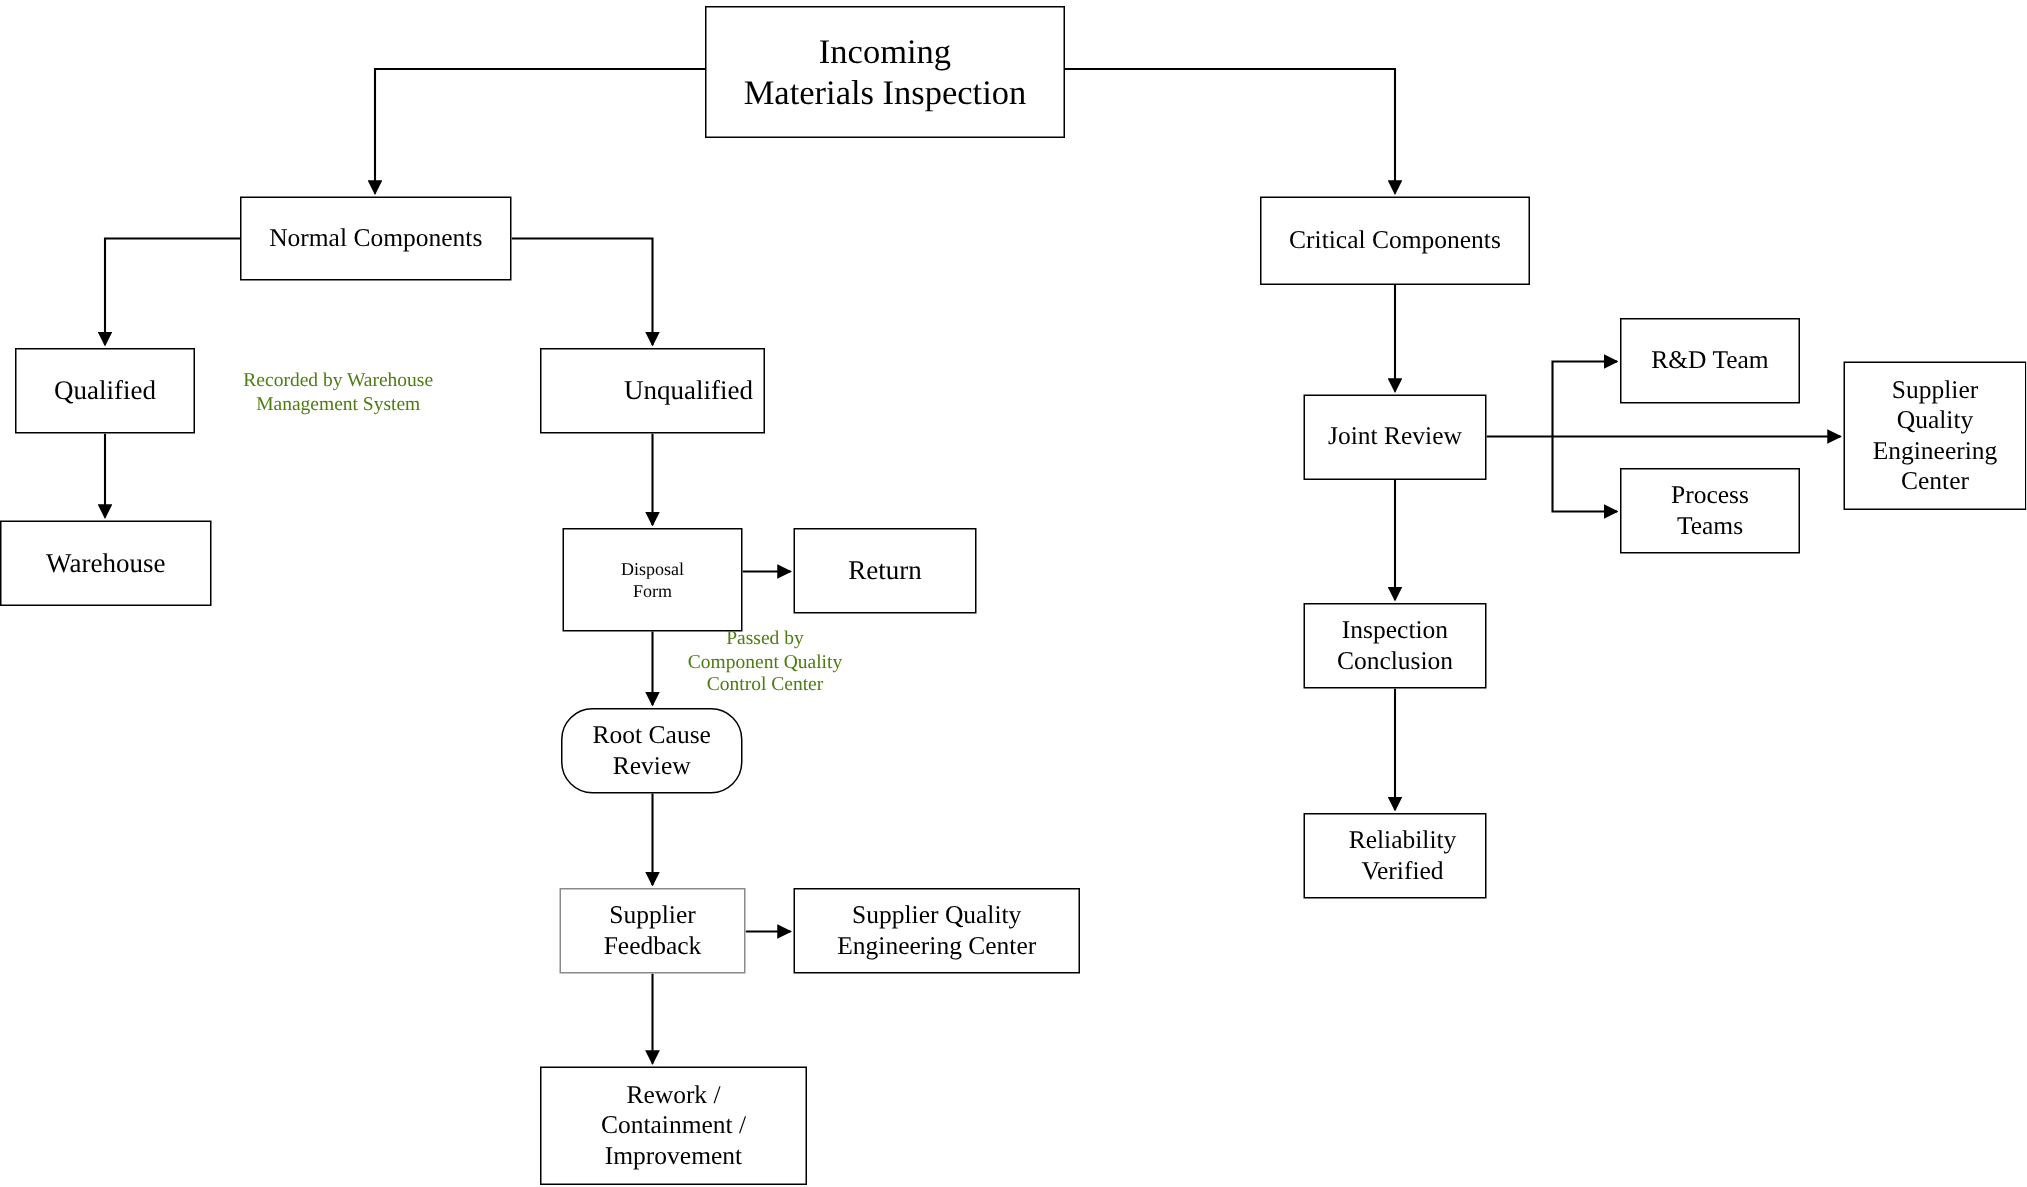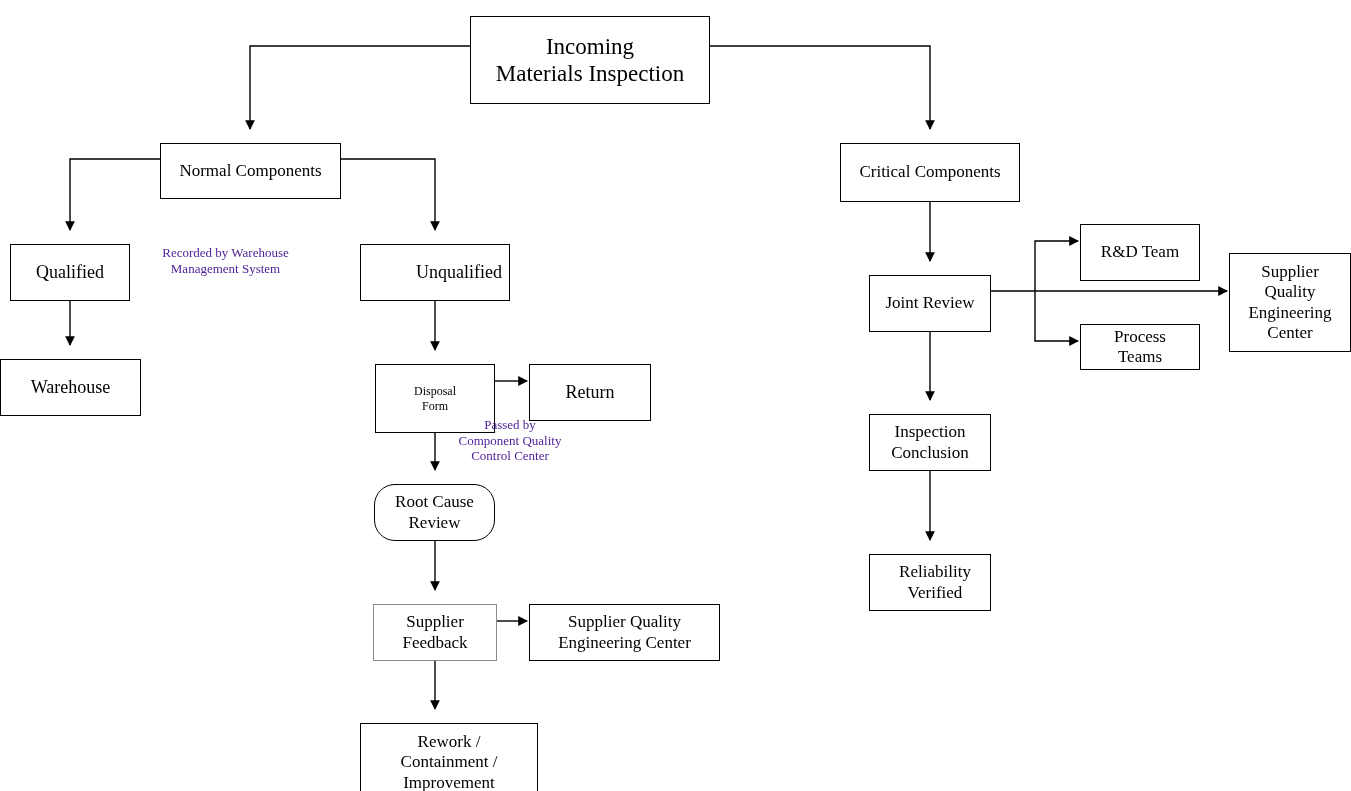--- a/index.html
+++ b/index.html
@@ -29,34 +29,33 @@
     box-sizing: border-box;
     background: #ffffff;
     border: 1px solid #000000;
     display: flex;
     align-items: center;
     justify-content: center;
     text-align: center;
     line-height: 1.18;
     color: #000000;
     z-index: 2;
-    margin-top: 12px;
   }
   .node .label {
     display: block;
     padding: 0 6px;
     white-space: pre-line;
   }
   .node.gray-border {
     border-color: #8a8a8a;
   }
   .edge-label {
     position: absolute;
     text-align: center;
-    color: #4c1d95;
+    color: #4d7c0f;
     line-height: 1.2;
     white-space: pre-line;
     z-index: 3;
     background: transparent;
   }
 </style>
 </head>
 <body>
 
 <div id="canvas" style="background: rgb(255, 255, 255);">
@@ -162,21 +161,21 @@
   </div>
 
   <div class="node" id="n-jointreview" style="left: 869px; top: 263px; width: 122px; height: 57px; font-size: 17px;">
     <span class="label">Joint Review</span>
   </div>
 
   <div class="node" id="n-rdteam" style="left: 1080px; top: 212px; width: 120px; height: 57px; font-size: 17px;">
     <span class="label">R&amp;D Team</span>
   </div>
 
-  <div class="node" id="n-processteams" style="left: 1080px; top: 312px; width: 120px; height: 46px; font-size: 17px;">
+  <div class="node" id="n-processteams" style="left: 1080px; top: 312px; width: 120px; height: 57px; font-size: 17px;">
     <span class="label">Process
 Teams</span>
   </div>
 
   <div class="node" id="n-sqec-right" style="left: 1229px; top: 241px; width: 122px; height: 99px; font-size: 17px;">
     <span class="label">Supplier
 Quality
 Engineering
 Center</span>
   </div>

